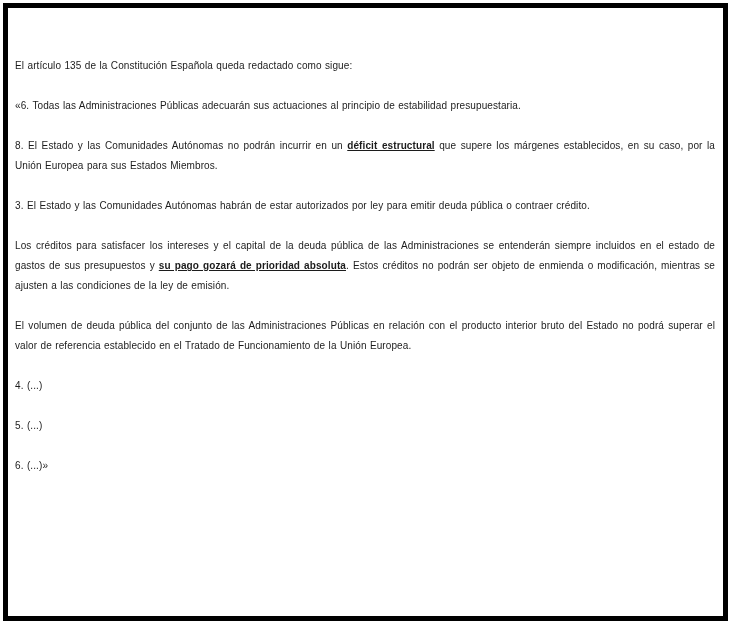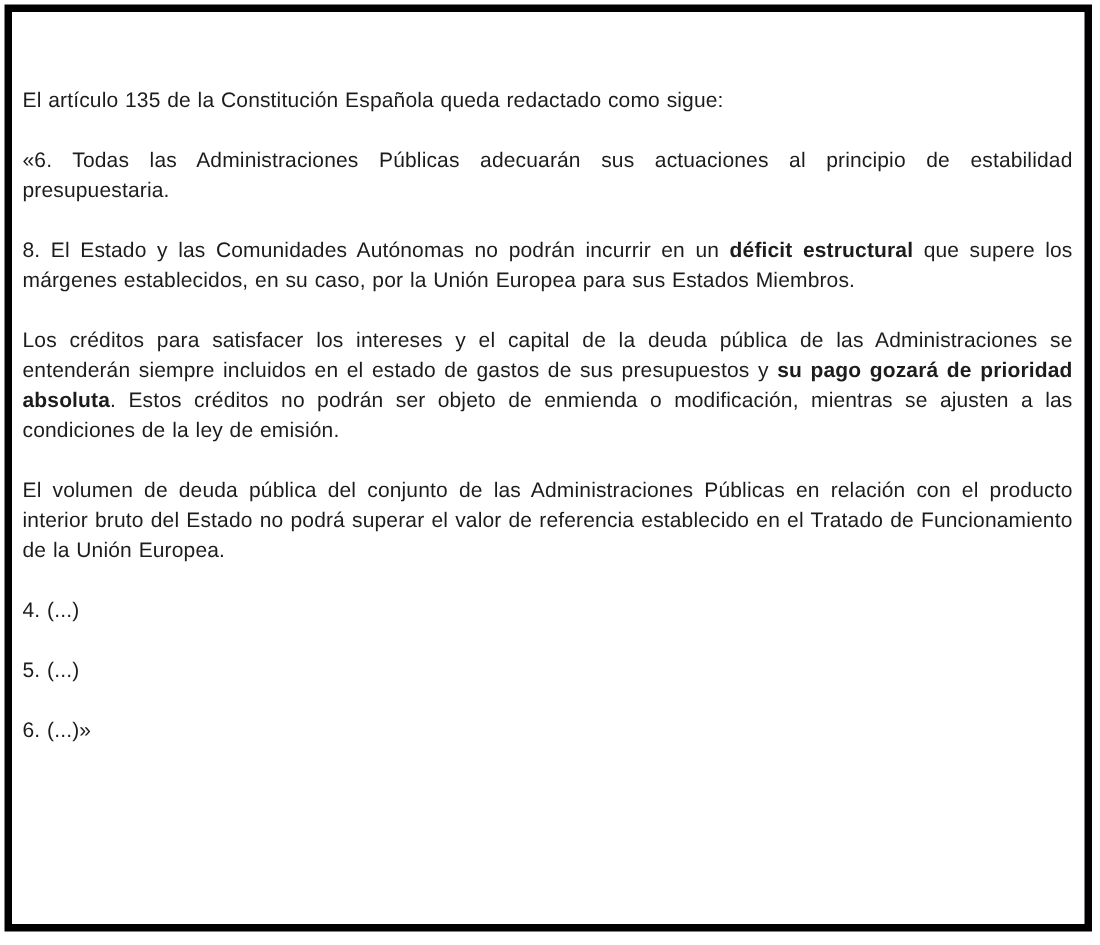--- a/index.html
+++ b/index.html
@@ -23,41 +23,43 @@
     height: 618px;
     border: 5px solid #000000;
     background: #ffffff;
     padding: 48px 8px 20px 7px;
   }
   .document-body {
     width: 100%;
   }
   .para {
     margin: 0 0 20px 0;
-    font-size: 14px;
+    font-size: 10px;
     line-height: 20px;
     color: #1c1c1c;
     text-align: justify;
     letter-spacing: 0.1px;
     word-spacing: 0.5px;
   }
   .para:last-child {
     margin-bottom: 0;
   }
   .em-ul {
     font-weight: bold;
+    text-decoration: underline;
   }
 </style>
 </head>
 <body>
 
 <div class="document-frame">
   <div class="document-body">
       <p class="para"><span>El artículo 135 de la Constitución Española queda redactado como sigue:</span></p>
       <p class="para"><span>«6. Todas las Administraciones Públicas adecuarán sus actuaciones al principio de estabilidad presupuestaria.</span></p>
       <p class="para"><span>8. El Estado y las Comunidades Autónomas no podrán incurrir en un </span><strong class="em-ul">déficit estructural</strong><span> que supere los márgenes establecidos, en su caso, por la Unión Europea para sus Estados Miembros.</span></p>
+      <p class="para"><span>3. El Estado y las Comunidades Autónomas habrán de estar autorizados por ley para emitir deuda pública o contraer crédito.</span></p>
       <p class="para"><span>Los créditos para satisfacer los intereses y el capital de la deuda pública de las Administraciones se entenderán siempre incluidos en el estado de gastos de sus presupuestos y </span><strong class="em-ul">su pago gozará de prioridad absoluta</strong><span>. Estos créditos no podrán ser objeto de enmienda o modificación, mientras se ajusten a las condiciones de la ley de emisión.</span></p>
       <p class="para"><span>El volumen de deuda pública del conjunto de las Administraciones Públicas en relación con el producto interior bruto del Estado no podrá superar el valor de referencia establecido en el Tratado de Funcionamiento de la Unión Europea.</span></p>
       <p class="para"><span>4. (...)</span></p>
       <p class="para"><span>5. (...)</span></p>
       <p class="para"><span>6. (...)»</span></p>
     </div>
 </div>
 
 </body></html>

